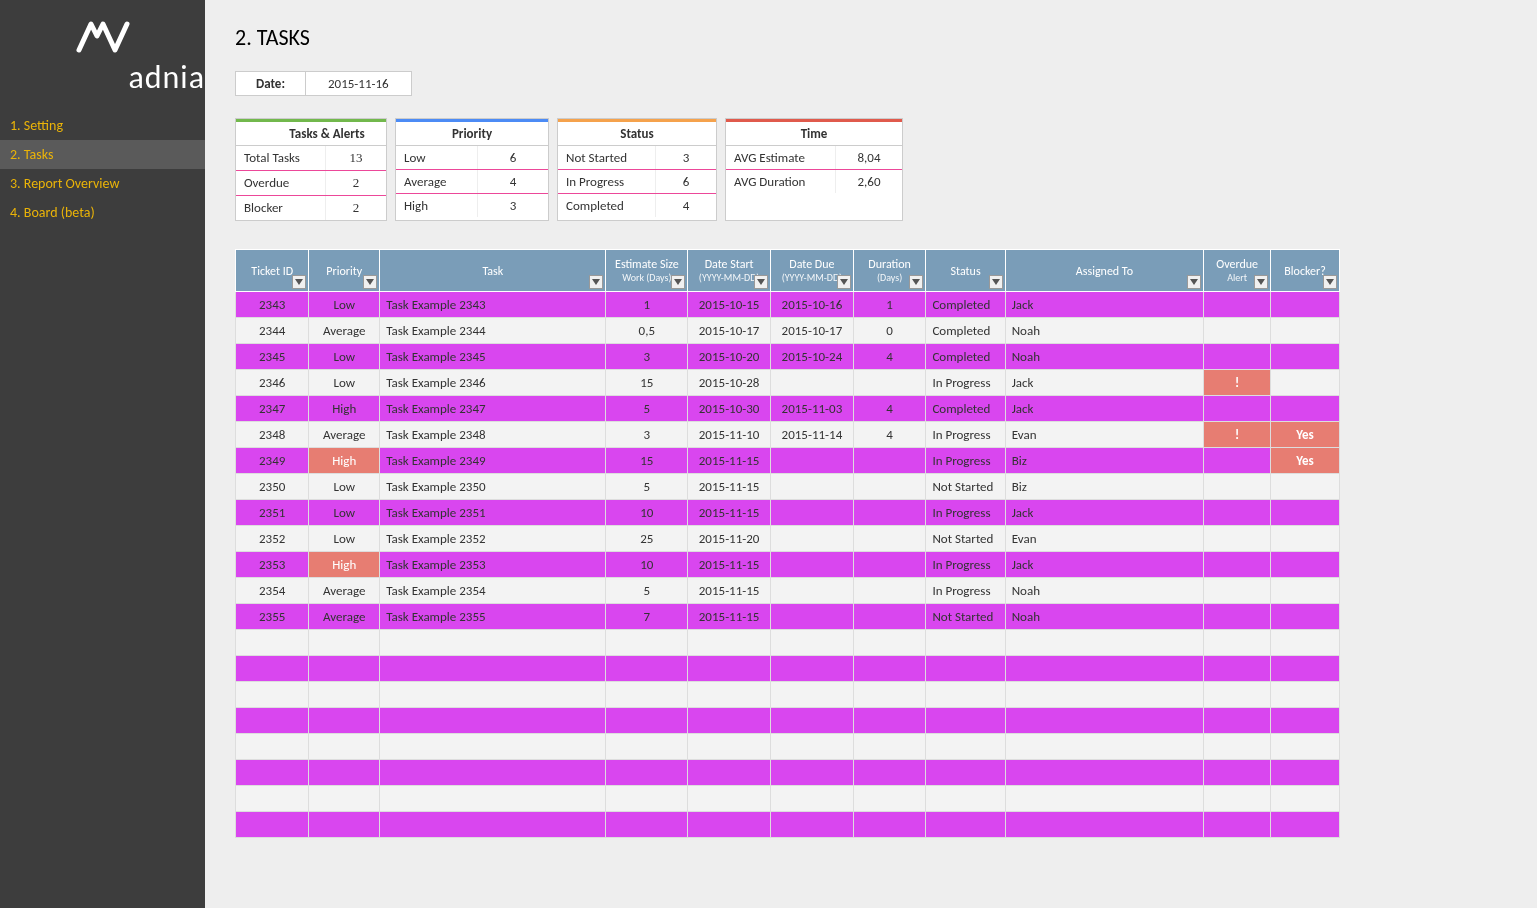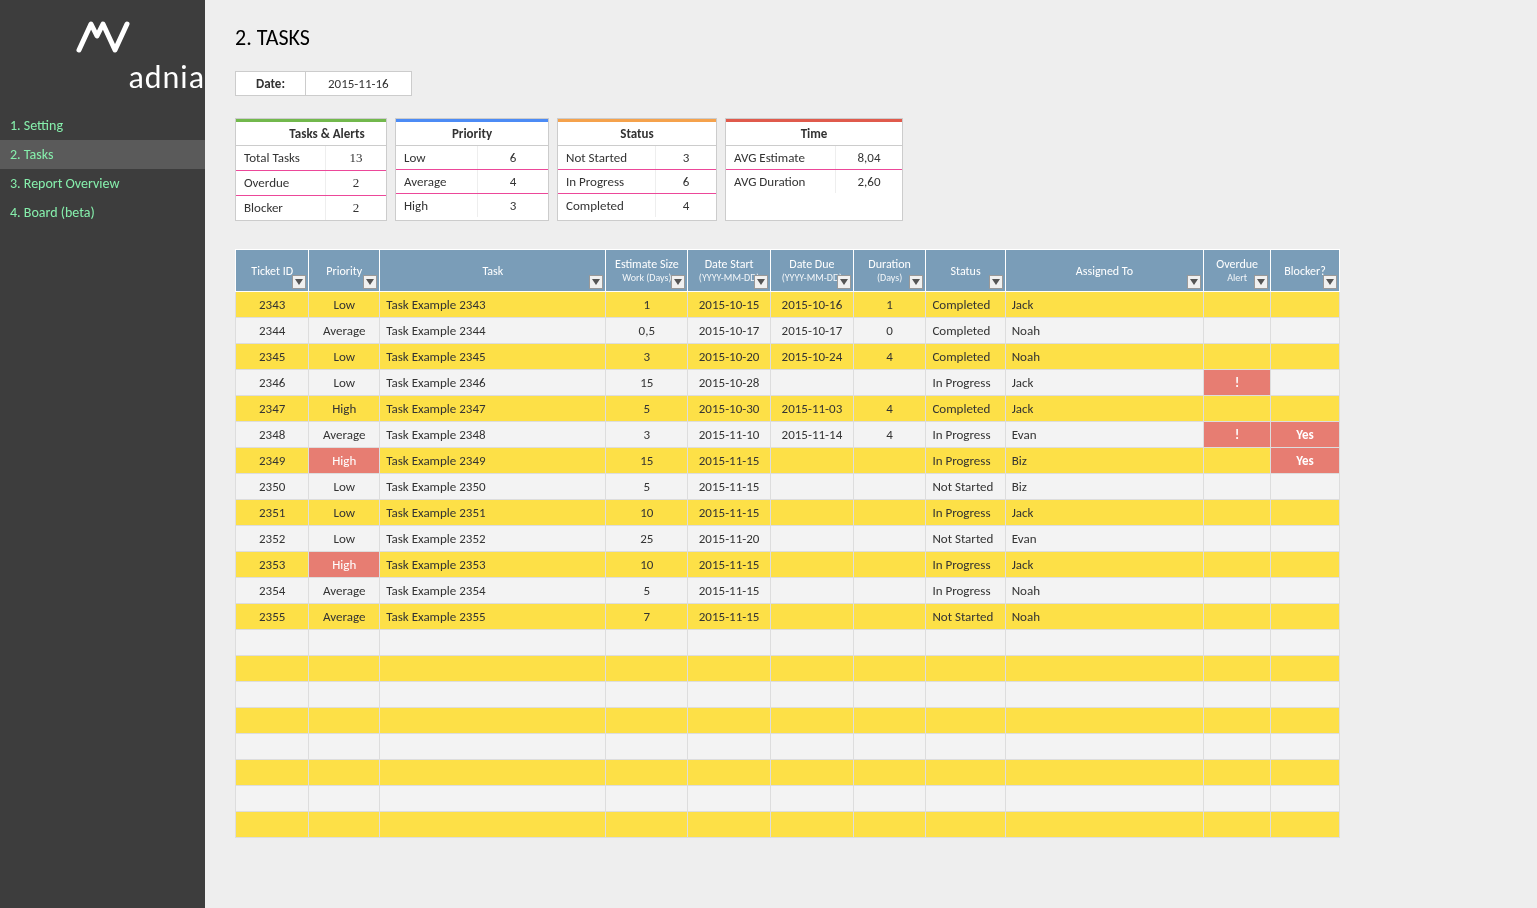--- a/index.html
+++ b/index.html
@@ -30,21 +30,21 @@
   .brand svg { display: block; margin: 0 auto 4px; }
   .brand-name {
     font-size: 32px;
     font-weight: 300;
     letter-spacing: 1px;
   }
   .nav-item {
     padding: 6px 10px;
     font-size: 14px;
     cursor: pointer;
-    color: #86efac;
+    color: #eab308;
   }
   .nav-item.active {
     background: #5a5a5a;
   }
   
   .main {
     flex: 1;
     padding: 24px 30px;
     overflow: auto;
   }
@@ -104,21 +104,21 @@
   }
   
   .card.tasks .k { width: 90px; } .card.tasks .v { width: 60px; font-family: Liberation Serif, serif; }
   .card.priority .k { width: 82px; } .card.priority .v { width: 70px; }
   .card.status .k { width: 98px; } .card.status .v { width: 60px; }
   .card.time .k { width: 110px; } .card.time .v { width: 66px; }
   
   .task-table {
     border-collapse: collapse;
     width: 1105px;
-    background: #fde047;
+    background: #d946ef;
     border: 1px solid #ccc;
   }
   .task-table th {
     background: #7a9db8;
     color: #fff;
     font-weight: 400;
     font-size: 12px;
     padding: 4px 6px;
     border: 1px solid #fff;
     position: relative;

